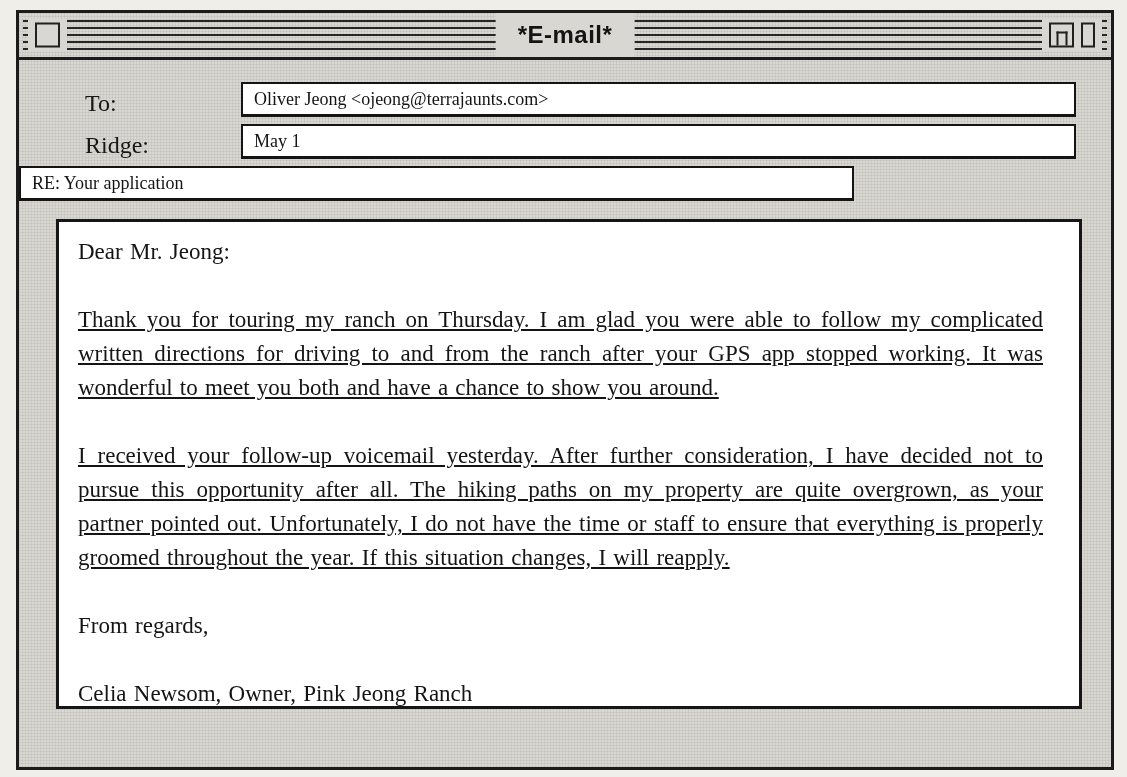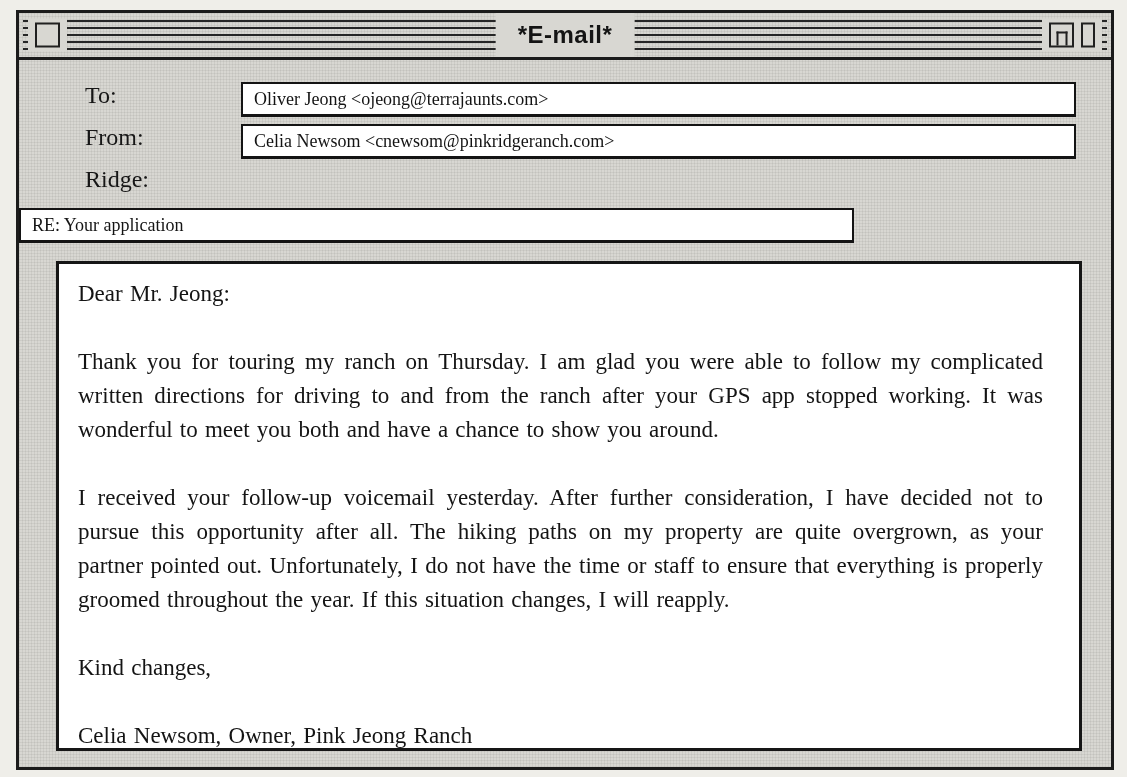--- a/index.html
+++ b/index.html
@@ -77,21 +77,21 @@
     font-size: 24px;
     letter-spacing: 0.5px;
     z-index: 2;
     white-space: nowrap;
   }
 
   
   .header { padding: 22px 0 0 0; }
   .field-row {
     display: flex;
-    align-items: flex-start;
+    align-items: flex-end;
     height: 35px;
     margin-bottom: 7px;
   }
   .field-label {
     margin-left: 66px;
     width: 156px;
     font-size: 24px;
     color: #161616;
   }
   .field-input {
@@ -112,21 +112,21 @@
     width: 1026px; height: 490px;
     border: 3px solid #161616;
     background: #ffffff;
     padding: 13px 36px 0 19px;
     font-size: 23px;
     line-height: 34px;
     word-spacing: 1.5px;
     overflow: hidden;
   }
   .body-box .sal      { margin-bottom: 34px; }
-  .body-box p         { margin-bottom: 34px; text-align: justify; }
+  .body-box p         { margin-bottom: 34px; text-align: justify; text-decoration: underline; }
   .body-box .closing  { margin-bottom: 34px; }
 </style>
 </head>
 <body>
 
 <div class="window">
 
   <div class="titlebar">
     <div class="stripes"></div>
 
@@ -142,36 +142,33 @@
     </div>
   </div>
 
   <div class="header">
 
     <div class="field-row">
       <div class="field-label">To:</div>
       <input class="field-input" type="text" value="Oliver Jeong &lt;ojeong@terrajaunts.com&gt;" style="">
     </div>
 
-    <div class="field-row">
-      <div class="field-label">From:</div>
-      <input class="field-input" type="text" value="Celia Newsom &lt;cnewsom@pinkridgeranch.com&gt;" style="">
-    </div>
 
     <div class="field-row">
       <div class="field-label">Ridge:</div>
+      <input class="field-input" type="text" value="May 1" style="">
     </div>
 
     <div class="field-row">
       <input class="field-input" type="text" value="RE: Your application" style="">
     </div>
 
   </div>
 
   <div class="body-box">
     <div class="sal">Dear Mr. Jeong:</div>
     <p>Thank you for touring my ranch on Thursday. I am glad you were able to follow my complicated written directions for driving to and from the ranch after your GPS app stopped working. It was wonderful to meet you both and have a chance to show you around.</p>
     <p>I received your follow-up voicemail yesterday. After further consideration, I have decided not to pursue this opportunity after all. The hiking paths on my property are quite overgrown, as your partner pointed out. Unfortunately, I do not have the time or staff to ensure that everything is properly groomed throughout the year. If this situation changes, I will reapply.</p>
-    <div class="closing">Kind changes,</div>
+    <div class="closing">From regards,</div>
     <div class="signature">Celia Newsom, Owner, Pink Jeong Ranch</div>
   </div>
 
 </div>
 
 </body></html>

